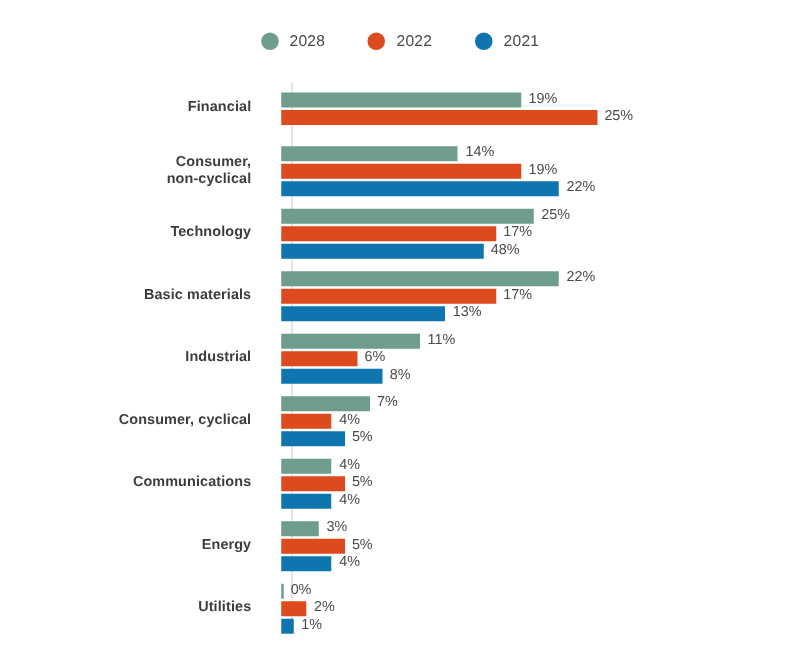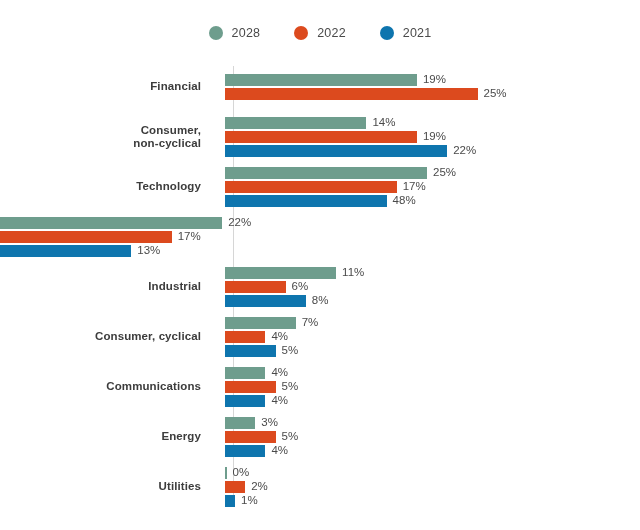--- a/index.html
+++ b/index.html
@@ -187,20 +187,21 @@
               <div class="bar" style="width: 171.7px; background: rgb(220, 74, 30);"></div>
               <span class="bar-value">17%</span>
             </div>
             <div class="bar-row">
               <div class="bar" style="width: 161.6px; background: rgb(14, 117, 174);"></div>
               <span class="bar-value">48%</span>
             </div>
           </div>
         </div>
         <div class="group">
+          <div class="cat-label">Basic materials</div>
           <div class="bars">
             <div class="bar-row">
               <div class="bar" style="width: 222.2px; background: rgb(110, 157, 141);"></div>
               <span class="bar-value">22%</span>
             </div>
             <div class="bar-row">
               <div class="bar" style="width: 171.7px; background: rgb(220, 74, 30);"></div>
               <span class="bar-value">17%</span>
             </div>
             <div class="bar-row">

